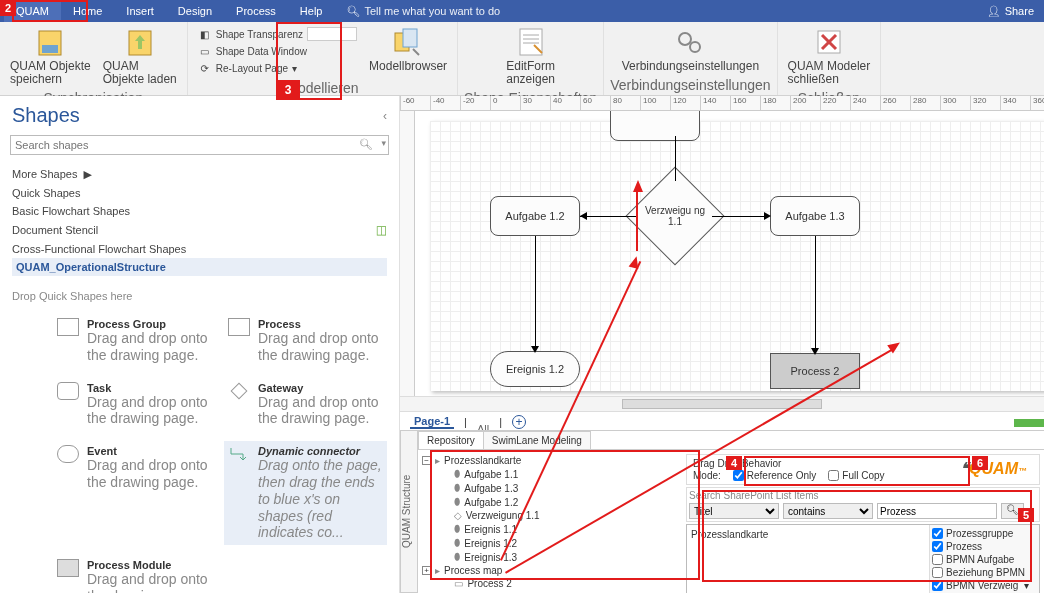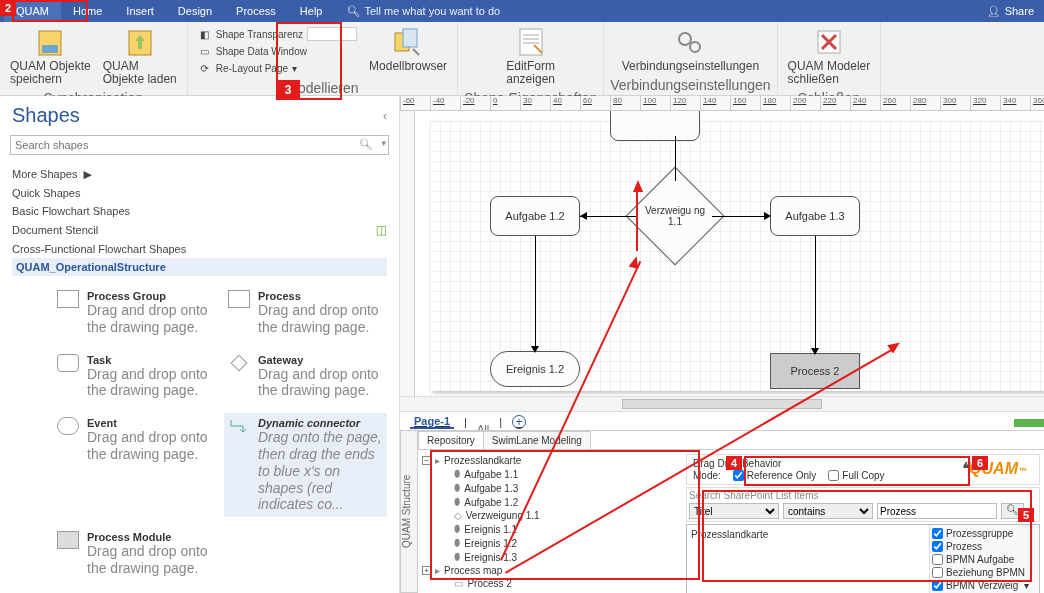--- a/index.html
+++ b/index.html
@@ -50,21 +50,21 @@
 .shape-grid { display: grid; grid-template-columns: 1fr 1fr; gap: 10px 8px; padding: 6px 12px; margin-left: 41px; }
 .shape-item { display: flex; gap: 8px; padding: 4px; cursor: pointer; }
 .shape-item.sel { background: #E8EEF7; font-style: italic; }
 .shape-item .sicon-wrap { width: 22px; height: 18px; display: flex; align-items: center; justify-content: center; border: 1px solid #999; flex-shrink: 0; }
 .shape-item.gateway .sicon-wrap { border: none; }
 .shape-item.conn .sicon-wrap { border: none; }
 .shape-item .texts .name { font-size: 11px; font-weight: 600; color: #333; }
 .shape-item .texts .desc { font-size: 14px; color: #888; line-height: 1.2; }
 
 
-.canvas-area { position: absolute; left: 400px; right: 0; top: 96px; bottom: 0; background: #be185d; text-decoration: underline; }
+.canvas-area { position: absolute; left: 400px; right: 0; top: 96px; bottom: 0; background: #be185d; }
 .ruler-h { height: 15px; background: #f8f8f8; border-bottom: 1px solid #ccc; font-size: 8px; color: #666; display: flex; overflow: hidden; }
 .ruler-h span { flex: 0 0 30px; border-left: 1px solid #ccc; padding-left: 2px; }
 .canvas-body { position: relative; height: 285px; background: #fff; overflow: hidden; }
 .ruler-v { position: absolute; left: 0; top: 0; bottom: 0; width: 15px; background: #f8f8f8; border-right: 1px solid #ccc; }
 .page { position: absolute; left: 30px; top: 10px; width: 810px; height: 270px; background: #fff; box-shadow: 2px 2px 4px rgba(0,0,0,0.25); background-image: linear-gradient(#eee 1px, transparent 1px), linear-gradient(90deg, #eee 1px, transparent 1px); background-size: 10px 10px; }
 
 .node { position: absolute; background: #fcfcfc; border: 1px solid #555; display: flex; align-items: center; justify-content: center; font-size: 11px; text-align: center; padding: 4px; }
 .node.task { border-radius: 8px; width: 90px; height: 40px; }
 .node.event { border-radius: 18px; width: 90px; height: 36px; }
 .node.process2 { width: 90px; height: 36px; background: #ccc; }
@@ -267,20 +267,21 @@
       <div class="row"><span>More Shapes</span> &nbsp;▶</div>
       <div class="row">Quick Shapes</div>
       <div class="row">Basic Flowchart Shapes</div>
       <div class="row last-row">
         <span>Document Stencil</span>
         <span class="stencil-icon">◫</span>
       </div>
       <div class="row">Cross-Functional Flowchart Shapes</div>
       <div class="row sel">QUAM_OperationalStructure</div>
     </div>
+    <div class="drop-hint">Drop Quick Shapes here</div>
 
     <div class="shape-grid">
       <div class="shape-item">
         <div class="sicon-wrap"></div>
         <div class="texts">
             <div class="name">Process Group</div>
             <div class="desc">Drag and drop onto the drawing page.</div>
           </div>
       </div>
       <div class="shape-item">

